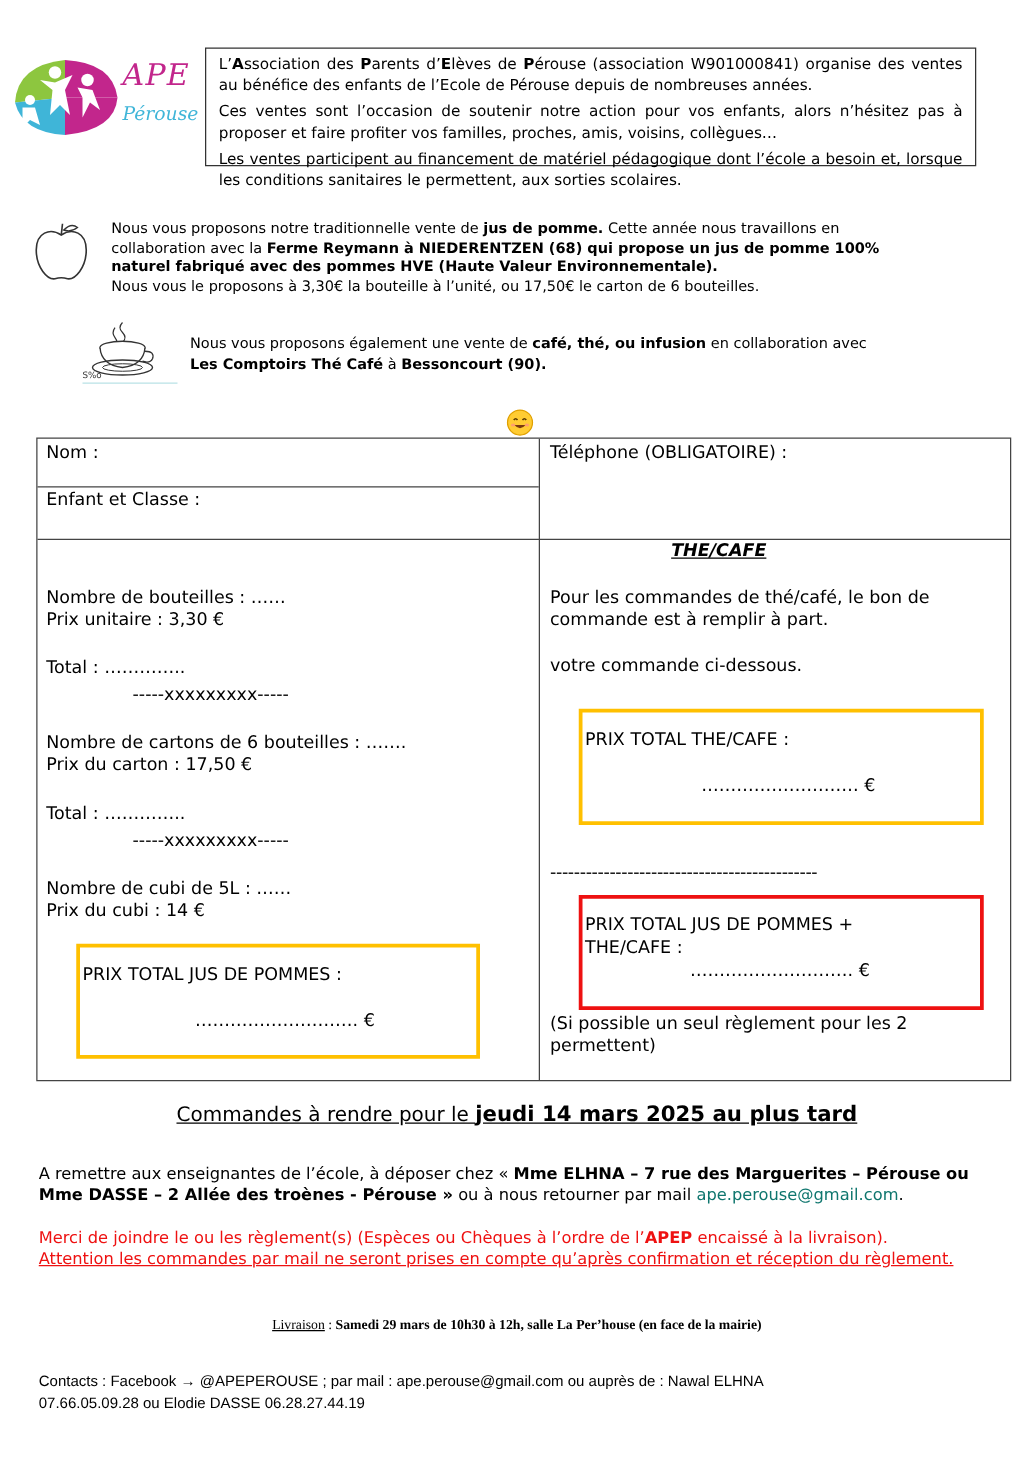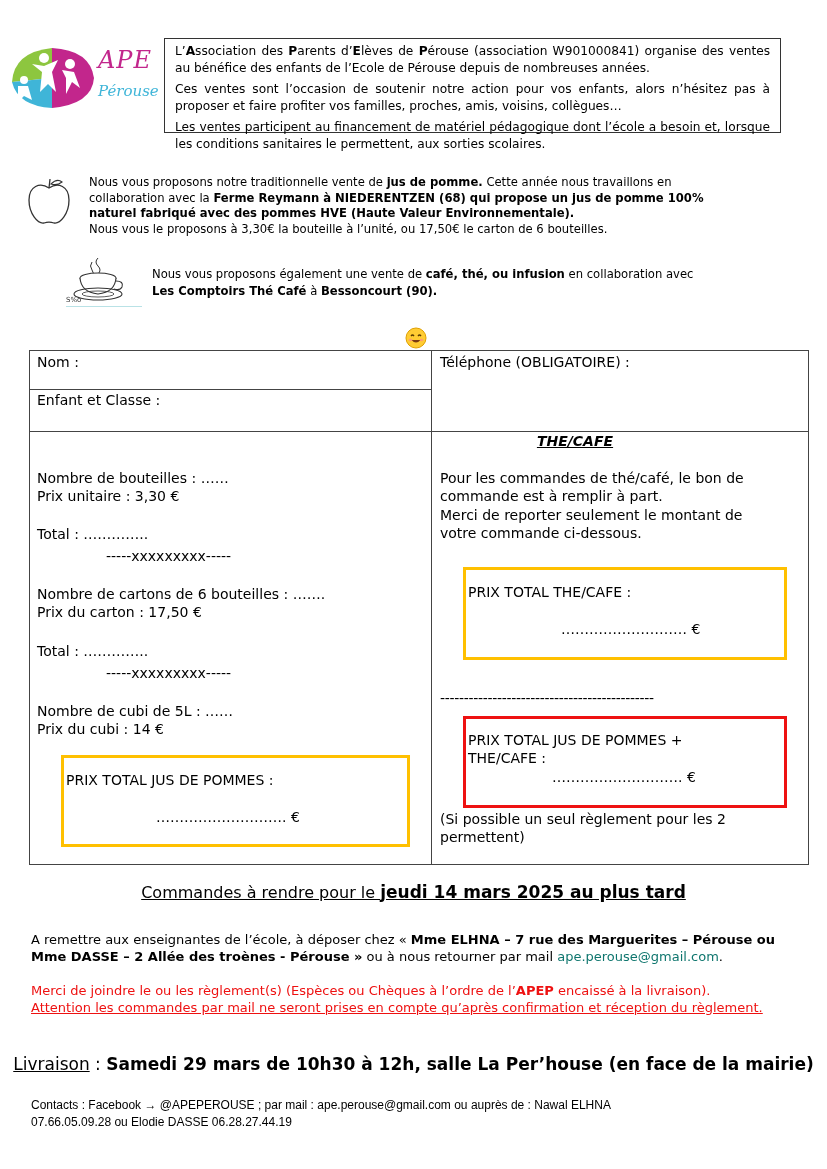--- a/index.html
+++ b/index.html
@@ -42,21 +42,21 @@
   .box.red { border-color: #ee1111; }
 
   
   #deadline { left: 0; top: 882px; width: 827px; text-align: center; font-size: 16px; }
   #deadline span { text-decoration: underline; }
   #deadline .b { font-weight: bold; font-size: 17px; }
   #remettre { left: 31px; top: 931px; width: 780px; font-size: 13px; line-height: 17px; }
   #remettre a { color: #0f766e; }
   #paiement { left: 31px; top: 982px; width: 780px; font-size: 13px; line-height: 17px; color: #ee1111; }
   #paiement .u { text-decoration: underline; }
-  #livraison { left: 0; top: 1054px; width: 827px; text-align: center; font-size: 17px; }
+  #livraison { left: 0; top: 1054px; width: 827px; text-align: center; font-size: 11px; font-family: Liberation Serif, serif; }
   #livraison .u { text-decoration: underline; }
   #livraison .b { font-weight: bold; }
   #contacts { left: 31px; top: 1097px; width: 780px; font-size: 12px; line-height: 16.5px; font-family: "Liberation Sans", sans-serif; }
 </style>
 </head>
 <body>
 
 <div id="logo" class="abs">
   <svg width="90" height="70" viewBox="0 0 90 70">
     <ellipse cx="44" cy="36" rx="42" ry="30" fill="#ffffff"></ellipse>
@@ -135,29 +135,28 @@
   <div class="txt" style="left:7px; top:118px;">Nombre de bouteilles : ……</div>
   <div class="txt" style="left:7px; top:136px;">Prix unitaire : 3,30 €</div>
   <div class="txt" style="left:7px; top:174px;">Total : …………..</div>
   <div class="txt" style="left:76px; top:196px;">-----xxxxxxxxx-----</div>
   <div class="txt" style="left:7px; top:234px;">Nombre de cartons de 6 bouteilles : …….</div>
   <div class="txt" style="left:7px; top:252px;">Prix du carton : 17,50 €</div>
   <div class="txt" style="left:7px; top:291px;">Total : …………..</div>
   <div class="txt" style="left:76px; top:313px;">-----xxxxxxxxx-----</div>
   <div class="txt" style="left:7px; top:351px;">Nombre de cubi de 5L : ……</div>
   <div class="txt" style="left:7px; top:369px;">Prix du cubi : 14 €</div>
-  <div class="box" style="left:3px; top:404px; width:349px; height:92px;">
+  <div class="box" style="left:3px; top:404px; width:323px; height:92px;">
     <div class="txt" style="left:2px; top:13px;">PRIX TOTAL JUS DE POMMES :</div>
     <div class="txt" style="left:92px; top:50px;">………………………. €</div>
   </div>
 
   <div class="section-title" style="left:402px; width:376px; text-align:center; top:82px; text-indent:-90px;">THE/CAFE</div>
   <div class="txt" style="left:410px; top:118px;">Pour les commandes de thé/café, le bon de</div>
   <div class="txt" style="left:410px; top:136px;">commande est à remplir à part.</div>
-  <div class="txt" style="left:410px; top:155px;">Merci de reporter seulement le montant de</div>
   <div class="txt" style="left:410px; top:173px;">votre commande ci-dessous.</div>
   <div class="box" style="left:405px; top:216px; width:324px; height:93px;">
     <div class="txt" style="left:2px; top:13px;">PRIX TOTAL THE/CAFE :</div>
     <div class="txt" style="left:95px; top:50px;">……………………… €</div>
   </div>
   <div class="txt" style="left:410px; top:338px; letter-spacing:-0.3px;">---------------------------------------------</div>
   <div class="box red" style="left:405px; top:365px; width:324px; height:92px;">
     <div class="txt" style="left:2px; top:12px;">PRIX TOTAL JUS DE POMMES +</div>
     <div class="txt" style="left:2px; top:30px;">THE/CAFE :</div>
     <div class="txt" style="left:86px; top:49px;">………………………. €</div>

